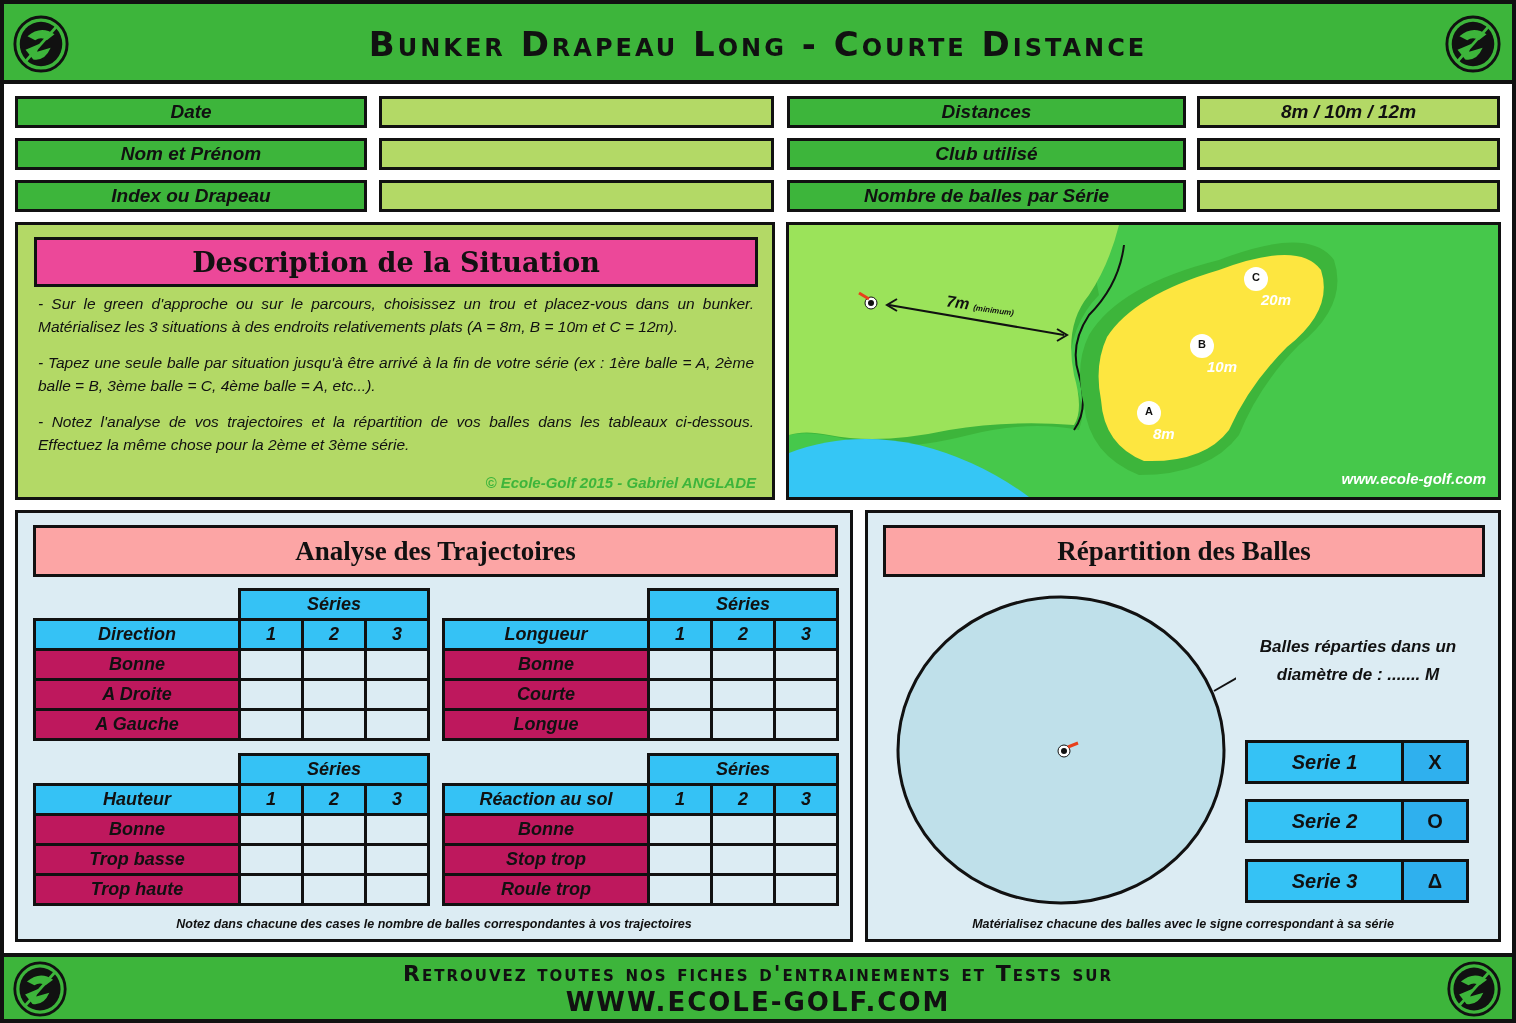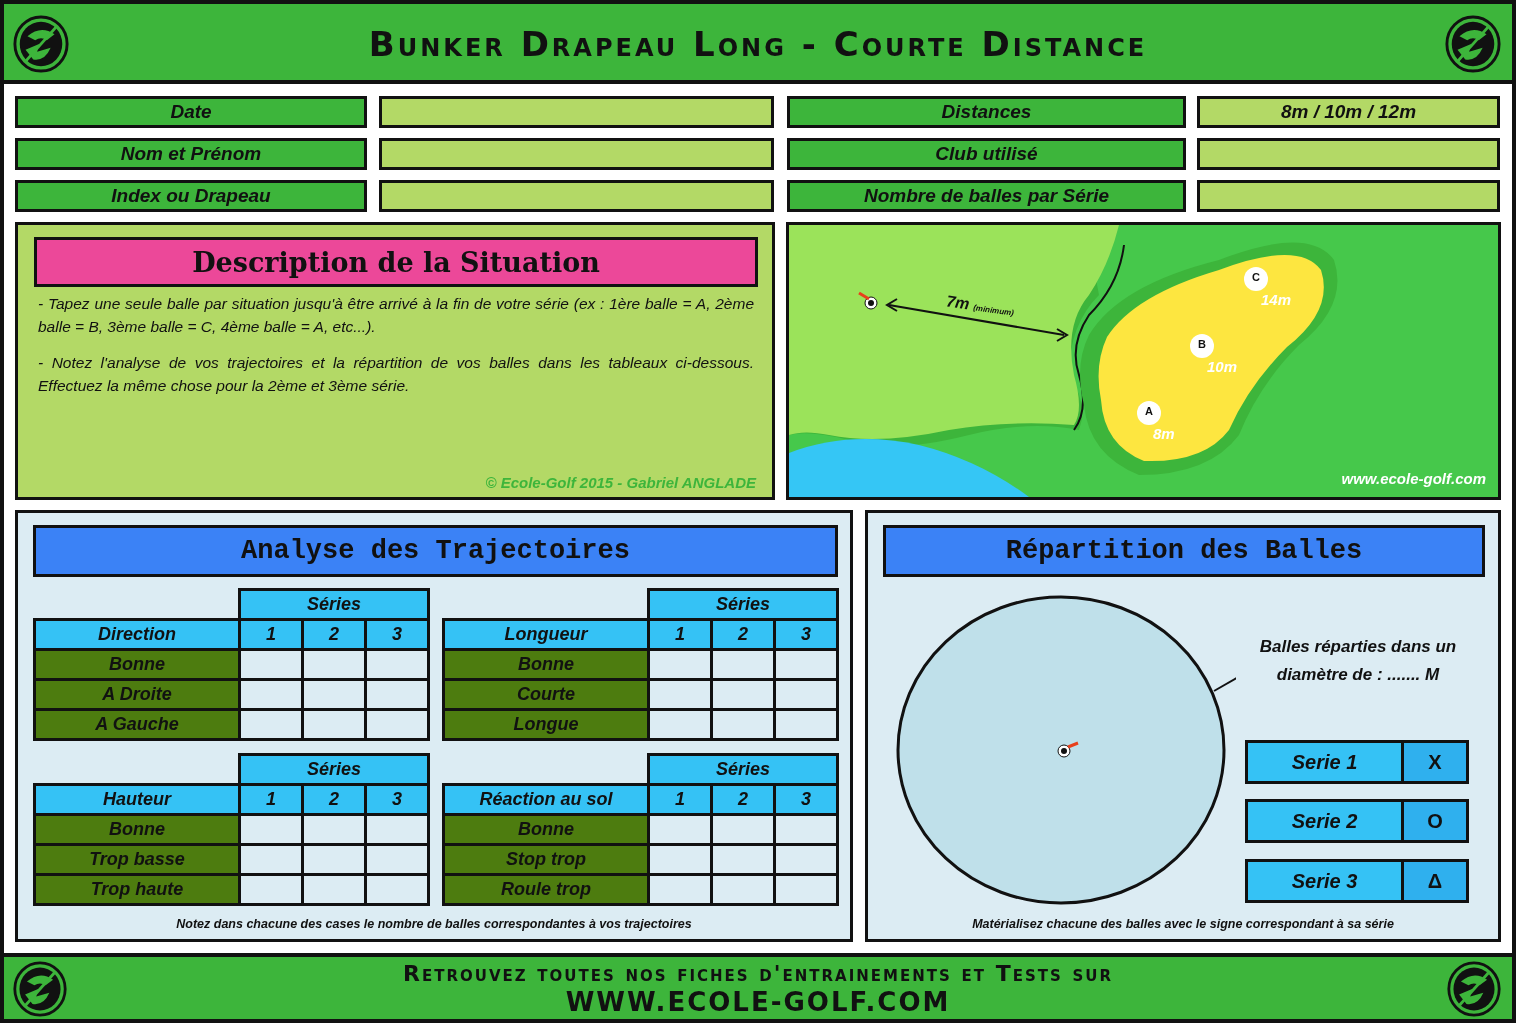--- a/index.html
+++ b/index.html
@@ -29,26 +29,26 @@
                 font-family: "DejaVu Serif", serif; font-weight: bold; font-size: 27px; color: #111; }
   .desc-text { left: 20px; top: 68px; width: 716px; font-style: italic; font-size: 15.5px; line-height: 22.5px; color: #111; text-align: justify; }
   .desc-text p { margin-bottom: 14px; }
   .copy { right: 16px; bottom: 6px; font-style: italic; font-weight: bold; font-size: 15px; color: #3db53b; }
 
   
   .map { left: 786px; top: 222px; width: 715px; height: 278px; border: 3px solid #111; overflow: hidden; background: #46c84b; }
 
   
   .panel { background: #dcecf3; border: 3px solid #111; }
-  .ptitle { background: #3b82f6; border: 3px solid #111; display: flex; align-items: center; justify-content: center;
-            font-family: Liberation Mono, monospace; font-weight: bold; font-size: 27px; color: #111; }
+  .ptitle { background: #fca5a5; border: 3px solid #111; display: flex; align-items: center; justify-content: center;
+            font-family: Liberation Serif, serif; font-weight: bold; font-size: 27px; color: #111; }
   table.grid { border-collapse: collapse; position: absolute; }
   table.grid td { border: 3px solid #111; height: 30px; text-align: center; font-style: italic; font-weight: bold; font-size: 18px; color: #111; }
   td.hd { background: #35c2f5; }
-  td.rw { background: #4d7c0f; }
+  td.rw { background: #be185d; }
   td.cell { background: #dcecf3; width: 63px; }
   td.blank { border: none !important; background: transparent; }
   .note { font-style: italic; font-weight: bold; font-size: 12.5px; color: #111; text-align: center; }
 
   .serie { width: 224px; height: 44px; border: 3px solid #111; display: flex; background: #35c2f5; }
   .serie .sl { flex: 1; display: flex; align-items: center; justify-content: center; font-style: italic; font-weight: bold; font-size: 20px; border-right: 3px solid #111; color:#111; }
   .serie .ss { width: 62px; display: flex; align-items: center; justify-content: center; font-weight: bold; font-size: 20px; background: #2fb0ee; color:#111; }
 </style>
 </head>
 <body>
@@ -81,20 +81,21 @@
 <div class="abs lbl" style="left:787px;top:96px;width:399px">Distances</div>
 <div class="abs fld" style="left:1197px;top:96px;width:303px">8m / 10m / 12m</div>
 <div class="abs lbl" style="left:787px;top:138px;width:399px">Club utilisé</div>
 <div class="abs fld" style="left:1197px;top:138px;width:303px"></div>
 <div class="abs lbl" style="left:787px;top:180px;width:399px">Nombre de balles par Série</div>
 <div class="abs fld" style="left:1197px;top:180px;width:303px"></div>
 
 <div class="abs desc">
   <div class="abs desc-title">Description de la Situation</div>
   <div class="abs desc-text">
+    <p>- Sur le green d'approche ou sur le parcours, choisissez un trou et placez-vous dans un bunker. Matérialisez les 3 situations à des endroits relativements plats (A = 8m, B = 10m et C = 12m).</p>
     <p>- Tapez une seule balle par situation jusqu'à être arrivé à la fin de votre série (ex : 1ère balle = A, 2ème balle = B, 3ème balle = C, 4ème balle = A, etc...).</p>
     <p>- Notez l'analyse de vos trajectoires et la répartition de vos balles dans les tableaux ci-dessous. Effectuez la même chose pour la 2ème et 3ème série.</p>
   </div>
   <div class="abs copy">© Ecole-Golf  2015 - Gabriel ANGLADE</div>
 </div>
 
 <div class="abs map">
   <svg width="709" height="272" viewBox="0 0 709 272" style="position:absolute;left:0;top:0">
     <rect width="709" height="272" fill="#46c84b"></rect>
     <path d="M0 0 H330 Q300 30 310 70 Q280 100 280 150 Q300 180 290 205 Q240 195 180 210 Q100 230 60 215 Q20 205 0 210 Z" fill="#3db53b"></path>
@@ -113,21 +114,21 @@
     <circle cx="413" cy="121" r="12" fill="#fff"></circle>
     <circle cx="360" cy="188" r="12" fill="#fff"></circle>
   </svg>
   <div class="abs" style="left:157px;top:72px;font-weight:bold;font-style:italic;font-size:16px;color:#111;transform:rotate(8deg)">
     <span>7m</span>
     <span style="font-size:8px">(minimum)</span>
   </div>
   <div class="abs" style="left:461px;top:46px;font-weight:bold;font-size:11px;width:12px;text-align:center;color:#111">C</div>
   <div class="abs" style="left:407px;top:113px;font-weight:bold;font-size:11px;width:12px;text-align:center;color:#111">B</div>
   <div class="abs" style="left:354px;top:180px;font-weight:bold;font-size:11px;width:12px;text-align:center;color:#111">A</div>
-  <div class="abs" style="left:472px;top:66px;font-style:italic;font-weight:bold;font-size:15px;color:#fff">14m</div>
+  <div class="abs" style="left:472px;top:66px;font-style:italic;font-weight:bold;font-size:15px;color:#fff">20m</div>
   <div class="abs" style="left:418px;top:133px;font-style:italic;font-weight:bold;font-size:15px;color:#fff">10m</div>
   <div class="abs" style="left:364px;top:200px;font-style:italic;font-weight:bold;font-size:15px;color:#fff">8m</div>
   <div class="abs" style="right:12px;bottom:10px;font-style:italic;font-weight:bold;font-size:15px;color:#fff">www.ecole-golf.com</div>
 </div>
 
 <div class="abs panel" style="left:15px;top:510px;width:838px;height:432px">
   <div class="abs ptitle" style="left:15px;top:12px;width:805px;height:52px">Analyse des Trajectoires</div>
 
   <table class="grid" style="left:15px;top:75px;width:397px">
     <tbody>

